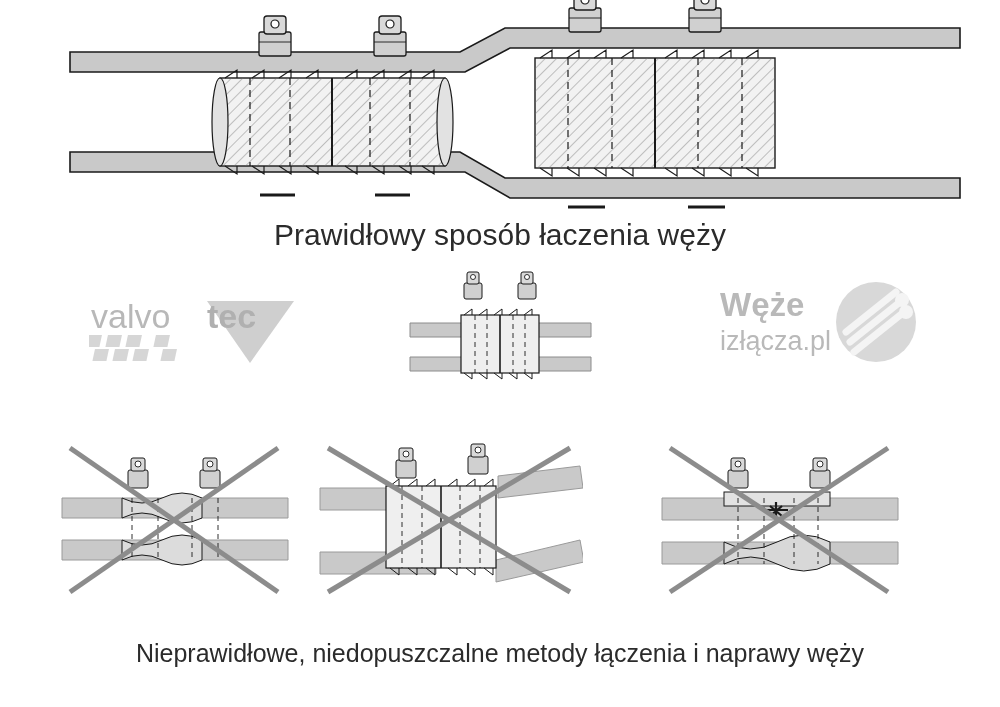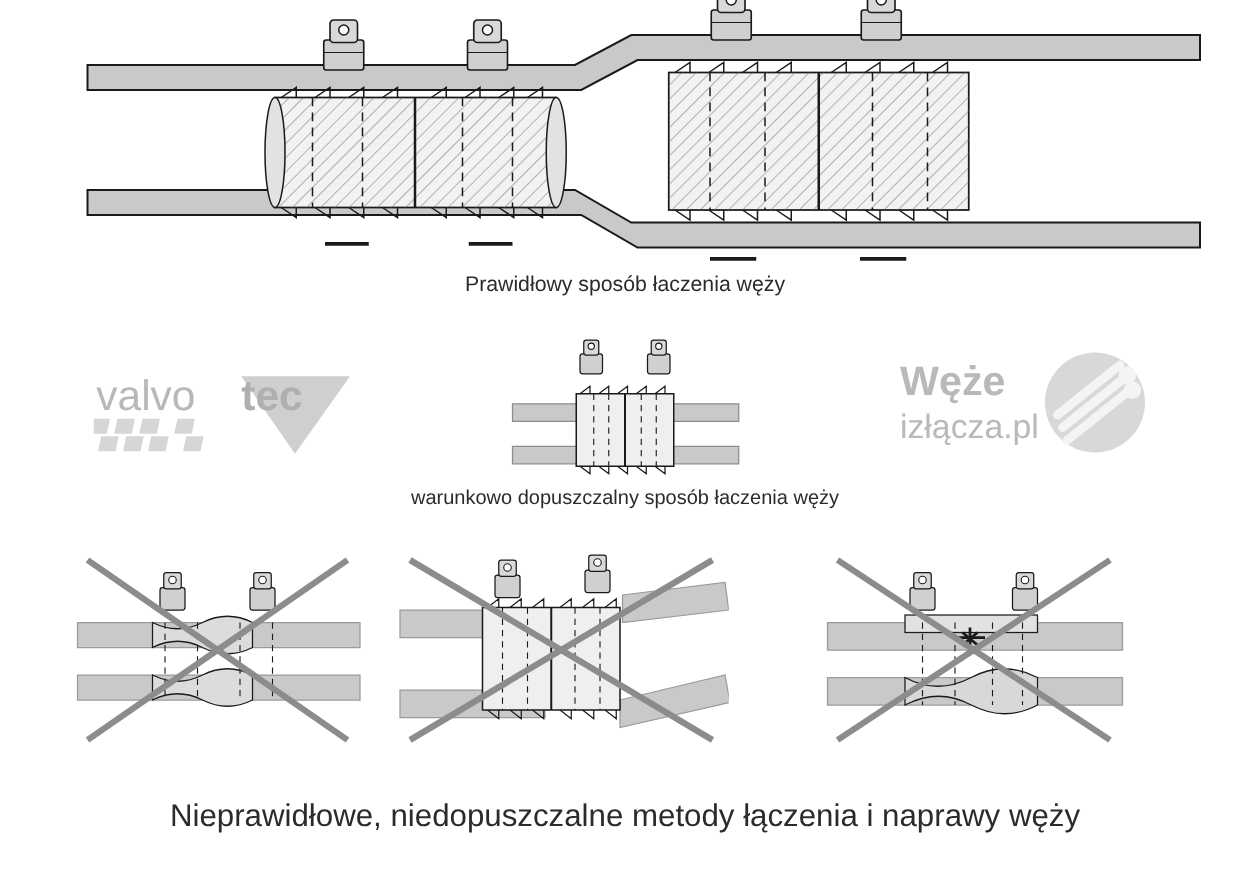--- a/index.html
+++ b/index.html
@@ -13,33 +13,33 @@
   }
   .stage{position:absolute;left:0;top:0;width:1000px;height:707px;}
   .caption{
     position:absolute;
     text-align:center;
     color:#2b2b2b;
     white-space:nowrap;
   }
   #caption-correct{
     left:0;top:218px;width:1000px;
-    font-size:17px;
+    font-size:30px;
   }
   #caption-conditional{
     left:0;top:390px;width:1000px;
     font-size:16px;
   }
   #caption-incorrect{
     left:0;top:615px;width:1000px;
     font-size:25px;
     margin-top:24px;
   }
   .logo{position:absolute;}
-  #logo-valvotec{left:75px;top:283px;width:205px;height:85px;text-align:center;}
+  #logo-valvotec{left:89px;top:283px;width:205px;height:85px;text-align:center;}
   #logo-weze{left:718px;top:280px;width:200px;height:90px;}
   svg{display:block;}
 </style>
 </head>
 <body>
 
 <div class="stage">
 
   <svg id="diagram-correct" style="position:absolute;left:60px;top:0px;" width="920" height="215" viewBox="0 0 920 215">
     <defs>
@@ -146,21 +146,20 @@
       <rect x="-6" y="3" width="12" height="12" rx="2" fill="#d9d9d9" stroke="#1a1a1a" stroke-width="1"></rect>
       <circle cx="0" cy="8" r="2.5" fill="#fff" stroke="#1a1a1a" stroke-width="0.9"></circle>
     </g>
     <g transform="translate(122,4)">
       <rect x="-9" y="14" width="18" height="16" rx="2" fill="#d0d0d0" stroke="#1a1a1a" stroke-width="1"></rect>
       <rect x="-6" y="3" width="12" height="12" rx="2" fill="#d9d9d9" stroke="#1a1a1a" stroke-width="1"></rect>
       <circle cx="0" cy="8" r="2.5" fill="#fff" stroke="#1a1a1a" stroke-width="0.9"></circle>
     </g>
   </svg>
 
-  <div class="caption" id="caption-conditional">warunkowo dopuszczalny sposób łaczenia węży</div>
 
   <div class="logo" id="logo-valvotec">
     <svg width="205" height="85" viewBox="0 0 205 85">
       <polygon points="118,18 205,18 161,80" fill="#cfcfcf"></polygon>
       <g fill="#d6d6d6">
         <rect x="10" y="52" width="14" height="12" transform="skewX(-12)"></rect>
         <rect x="30" y="52" width="14" height="12" transform="skewX(-12)"></rect>
         <rect x="50" y="52" width="14" height="12" transform="skewX(-12)"></rect>
         <rect x="20" y="66" width="14" height="12" transform="skewX(-12)"></rect>
         <rect x="40" y="66" width="14" height="12" transform="skewX(-12)"></rect>

